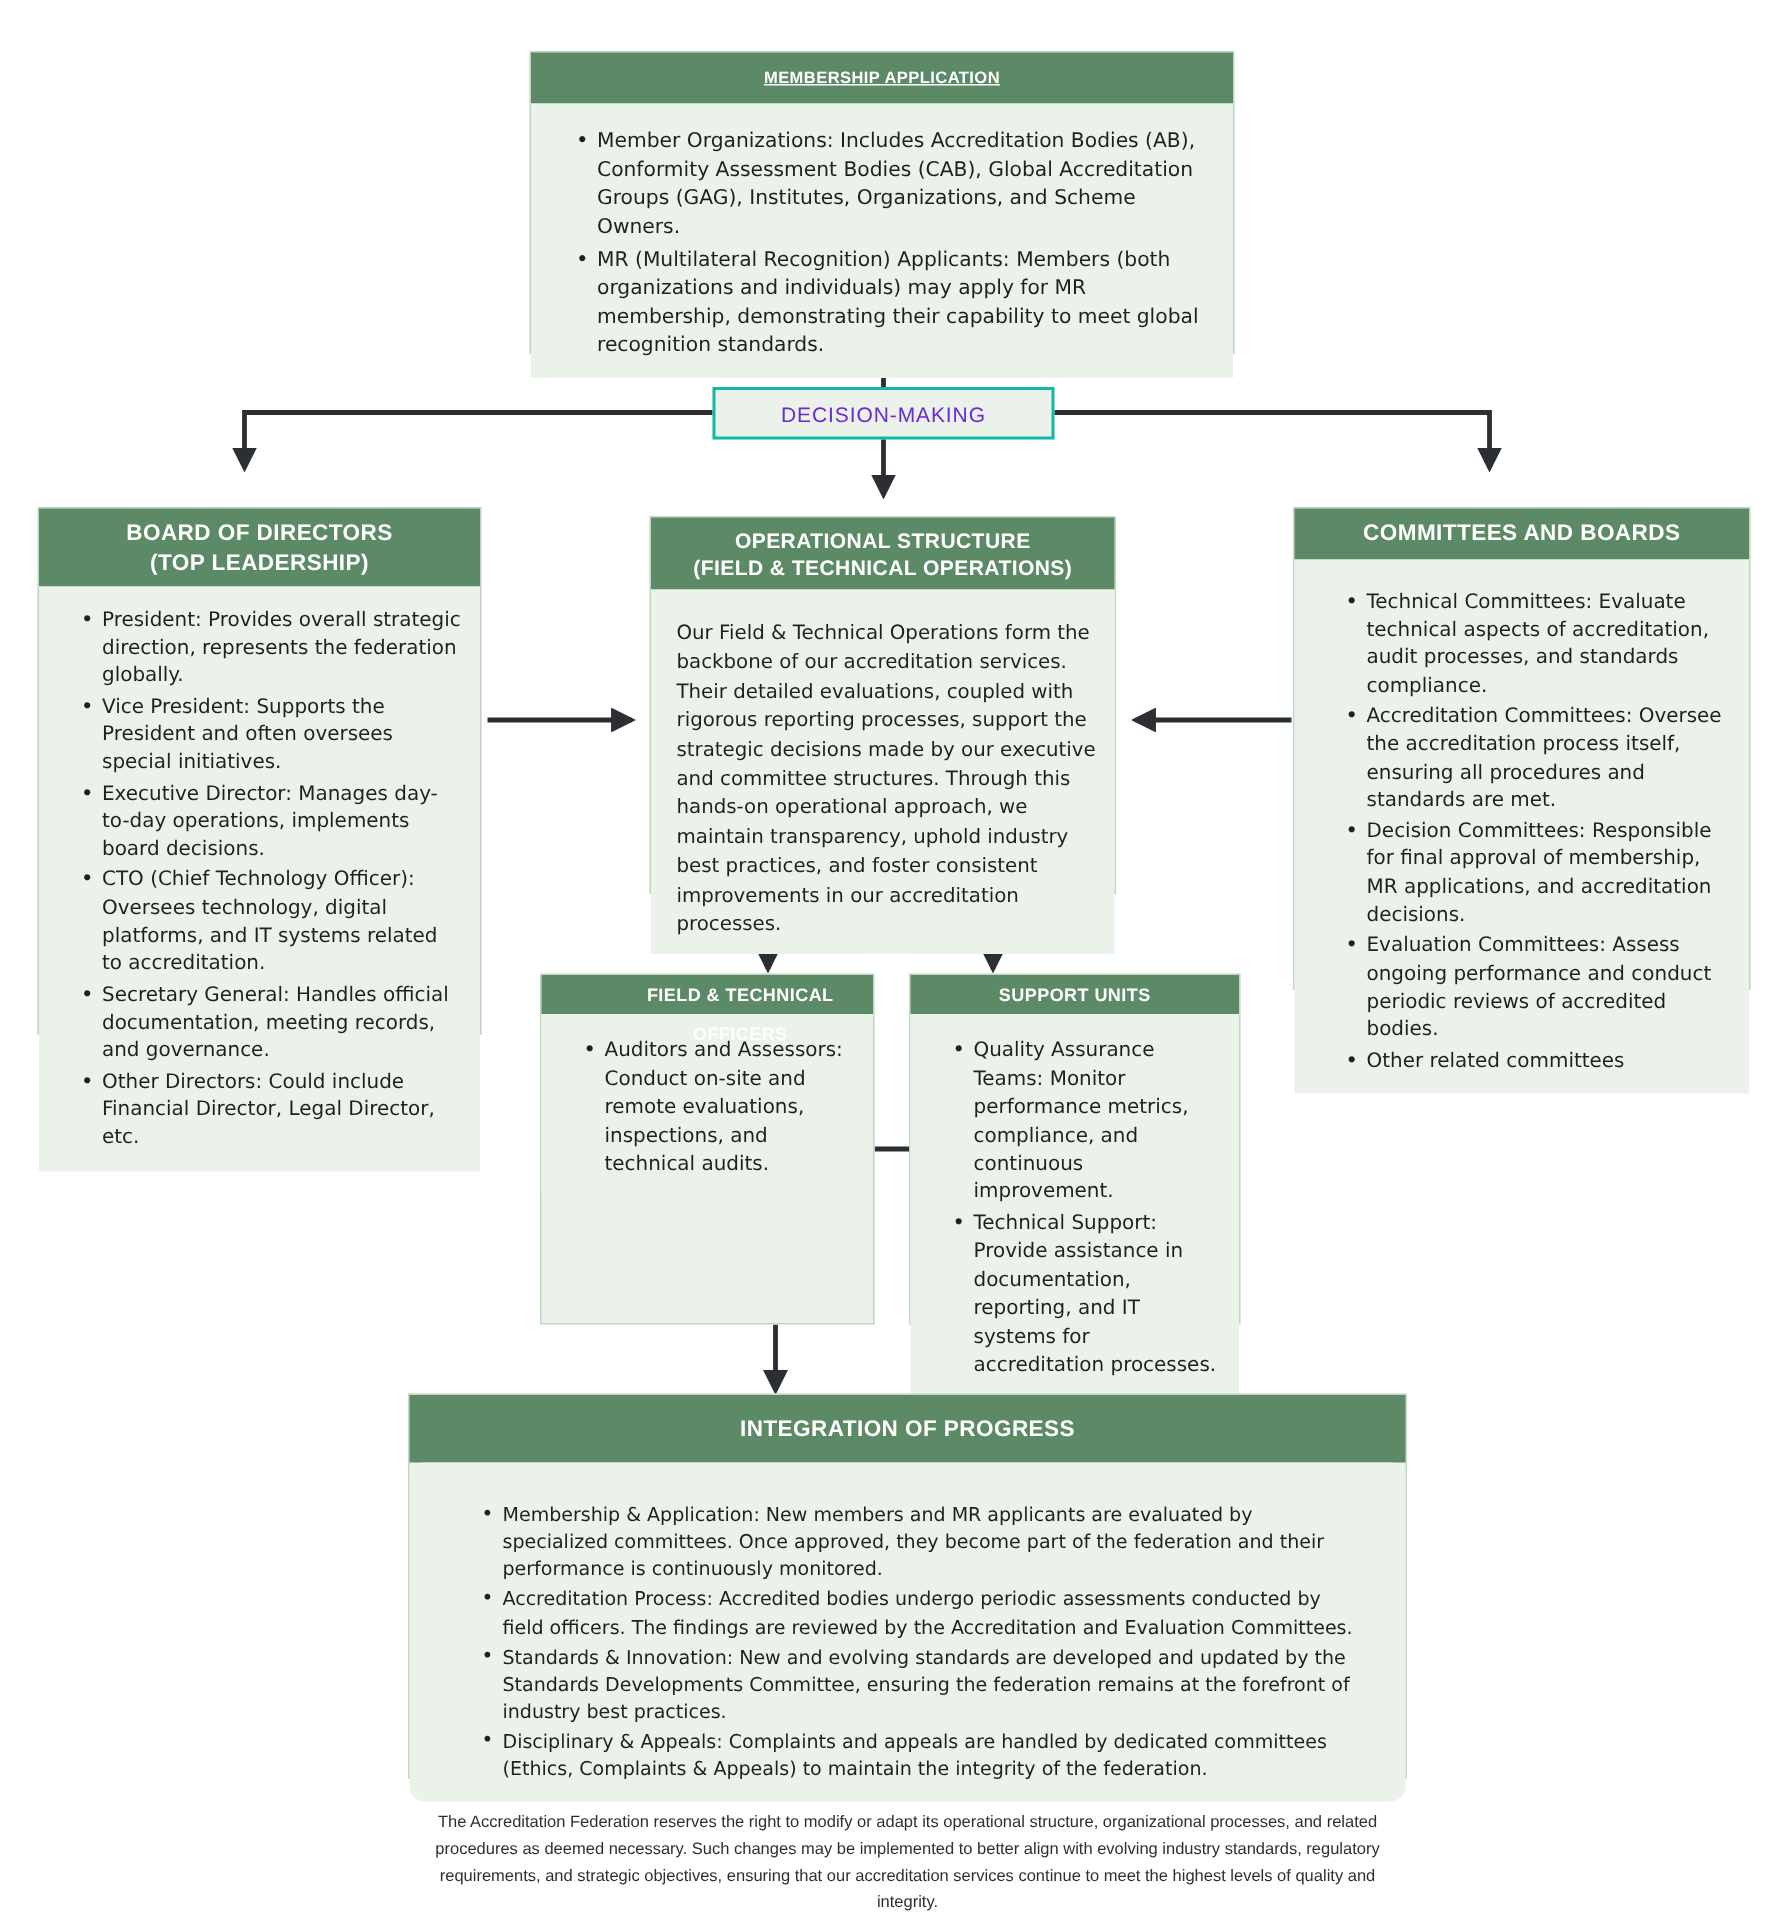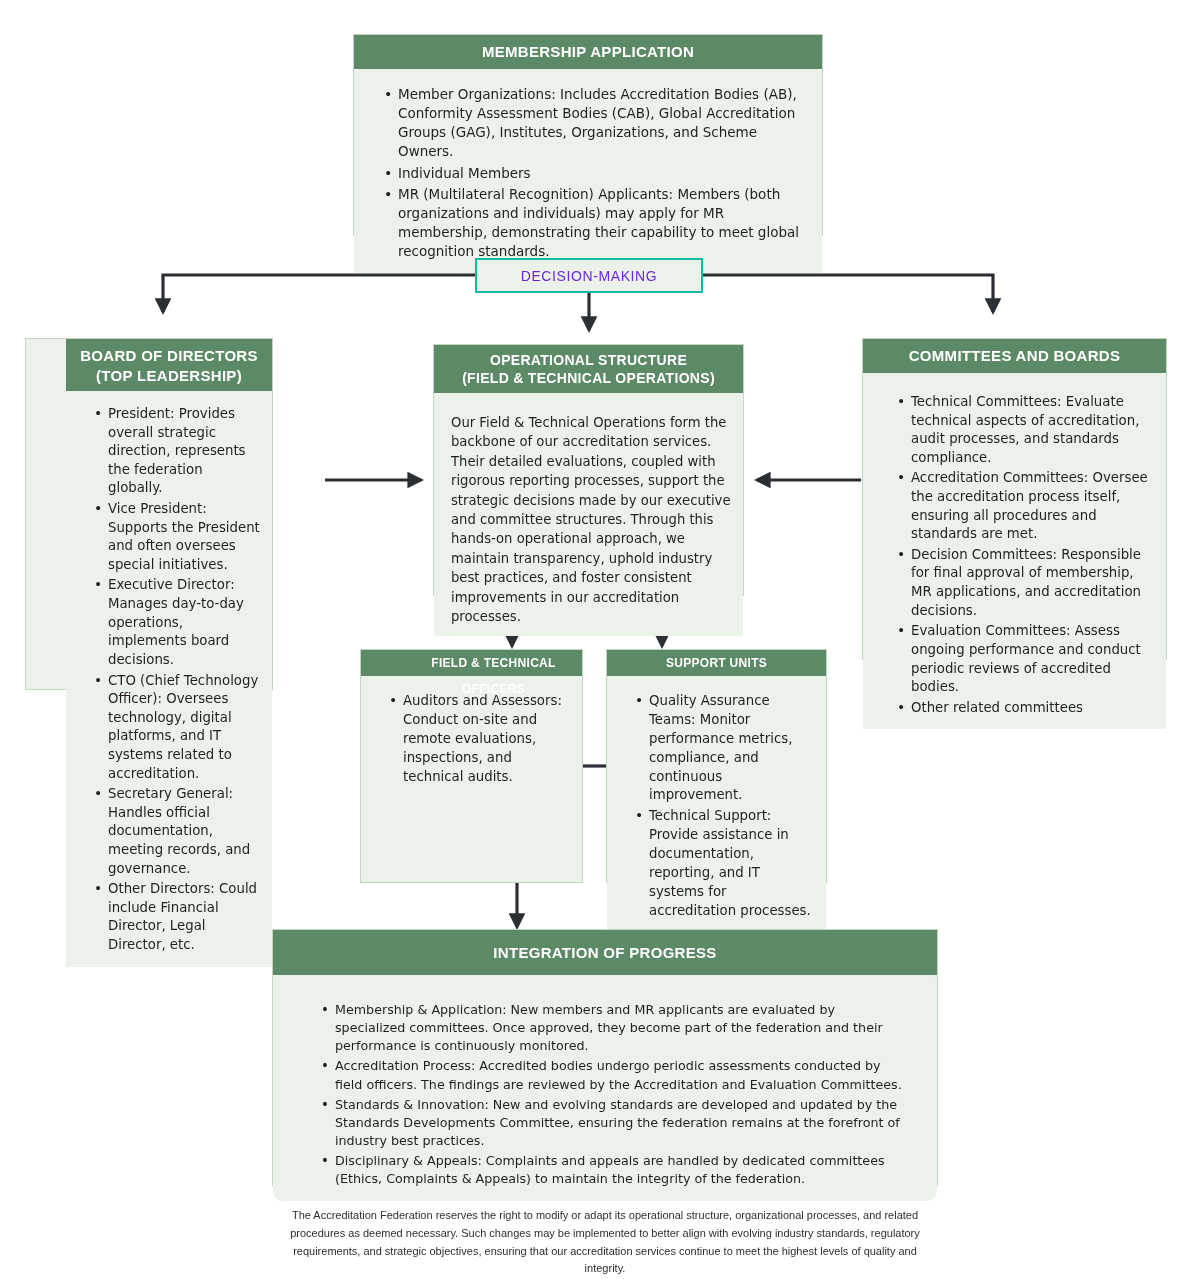--- a/index.html
+++ b/index.html
@@ -113,41 +113,38 @@
 
     <line x1="583" y1="766" x2="606" y2="766"></line>
 
     <path d="M 517 883 L 517 927" marker-end="url(#arr)"></path>
 
     <path d="M 681 883 L 681 927" marker-end="url(#arr)"></path>
   </g>
 </svg>
 
 <div class="card" id="card-membership" style="left:353px; top:34px; width:470px; height:202px;">
-  <div class="card-head" style="height:34px; line-height:34px; font-size:15px;">MEMBERSHIP APPLICATION</div>
+  <div class="card-head" style="height:34px; line-height:34px; font-size:11px;text-decoration:underline;">MEMBERSHIP APPLICATION</div>
   <div class="card-body" style="padding:16px 18px 10px 10px; font-size:13.5px; line-height:1.42;">
     <ul class="blist">
       <li>
         <span class="b">Member Organizations:</span><span> Includes Accreditation Bodies (AB), Conformity Assessment Bodies (CAB), Global Accreditation Groups (GAG), Institutes, Organizations, and Scheme Owners.</span>
       </li>
       <li>
-        <span class="b">Individual Members</span><span></span>
-      </li>
-      <li>
         <span class="b">MR (Multilateral Recognition) Applicants:</span><span> Members (both organizations and individuals) may apply for MR membership, demonstrating their capability to meet global recognition standards.</span>
       </li>
     </ul>
   </div>
 </div>
 
 <div id="decision-node" style="left:475px; top:258px; width:228px; height:35px;">
   <span>DECISION-MAKING</span>
 </div>
 
-<div class="card" id="card-board" style="left:25px; top:338px; width:248px; height:352px;padding-left:40px;">
+<div class="card" id="card-board" style="left:25px; top:338px; width:296px; height:352px;">
   <div class="card-head" style="height:52px; padding-top:7px; font-size:15px;">
     <div>BOARD OF DIRECTORS</div>
     <div>(TOP LEADERSHIP)</div>
   </div>
   <div class="card-body" style="padding:14px 12px 10px 8px; font-size:13.3px; line-height:1.40;">
     <ul class="blist">
       <li><span class="b">President:</span><span> Provides overall strategic direction, represents the federation globally.</span></li>
       <li><span class="b">Vice President:</span><span> Supports the President and often oversees special initiatives.</span></li>
       <li><span class="b">Executive Director:</span><span> Manages day-to-day operations, implements board decisions.</span></li>
       <li><span class="b">CTO (Chief Technology Officer):</span><span> Oversees technology, digital platforms, and IT systems related to accreditation.</span></li>

